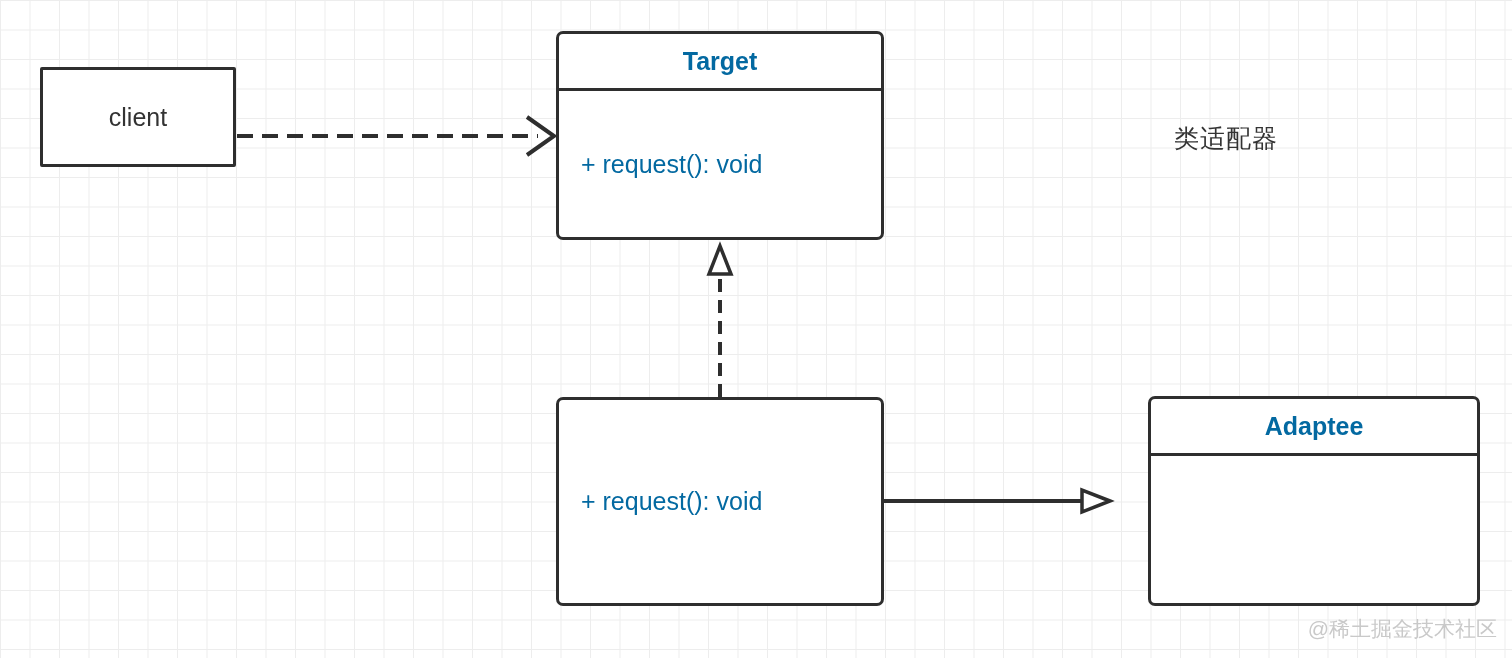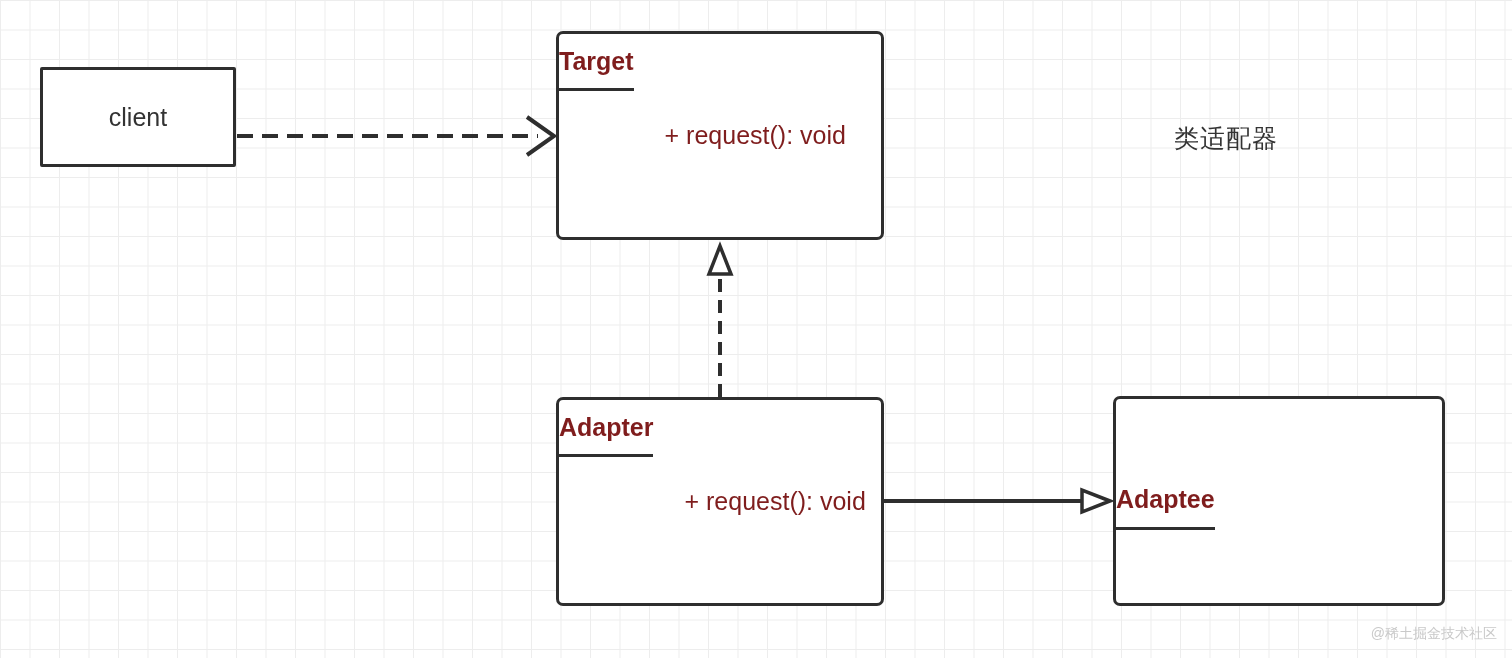--- a/index.html
+++ b/index.html
@@ -30,45 +30,45 @@
     color: #333333;
   }
 
   
   .uml-class {
     position: absolute;
     background: #ffffff;
     border: 3px solid #2e2e2e;
     border-radius: 7px;
     display: flex;
-    flex-direction: row;
-    color: #7f1d1d;
+    flex-direction: column;
+    color: #0369a1;
   }
   .uml-title {
     height: 57px;
     flex: 0 0 57px;
     display: flex;
     align-items: center;
     justify-content: center;
     font-weight: bold;
     font-size: 25px;
     border-bottom: 3px solid #2e2e2e;
   }
   .uml-body {
     flex: 1;
     display: flex;
     align-items: center;
-    padding-left: 31px;
+    padding-left: 22px;
     font-size: 25px;
   }
 
   #node-client  { left: 40px;   top: 67px;  width: 196px; height: 100px; }
   #node-target  { left: 556px;  top: 31px;  width: 328px; height: 209px; }
   #node-adapter { left: 556px;  top: 397px; width: 328px; height: 209px; }
-  #node-adaptee { left: 1113px; top: 396px; width: 332px; height: 210px; align-items: center; }
+  #node-adaptee { left: 1148px; top: 396px; width: 332px; height: 210px; }
 
   .edges-layer {
     position: absolute;
     left: 0; top: 0;
     width: 1512px;
     height: 658px;
     pointer-events: none;
   }
 
   .annotation {
@@ -78,21 +78,21 @@
     font-size: 25px;
     color: #333333;
     letter-spacing: 1px;
     white-space: nowrap;
   }
 
   .watermark {
     position: absolute;
     right: 15px;
     bottom: 15px;
-    font-size: 14px;
+    font-size: 21px;
     color: #c9c9c9;
     white-space: nowrap;
   }
 </style>
 </head>
 <body>
 
 <div class="canvas">
 
   <div class="simple-node" id="node-client">
@@ -100,21 +100,20 @@
   </div>
 
   <div class="uml-class" id="node-target">
     <div class="uml-title">Target</div>
     <div class="uml-body">
       <span>+ request(): void</span>
     </div>
   </div>
 
   <div class="uml-class" id="node-adapter">
-    <div class="uml-title">Adapter</div>
     <div class="uml-body">
       <span>+ request(): void</span>
     </div>
   </div>
 
   <div class="uml-class" id="node-adaptee">
     <div class="uml-title">Adaptee</div>
   </div>
 
   <svg class="edges-layer" width="1512" height="658" viewBox="0 0 1512 658" fill="none" stroke="#2e2e2e" stroke-width="4" stroke-linecap="butt">

